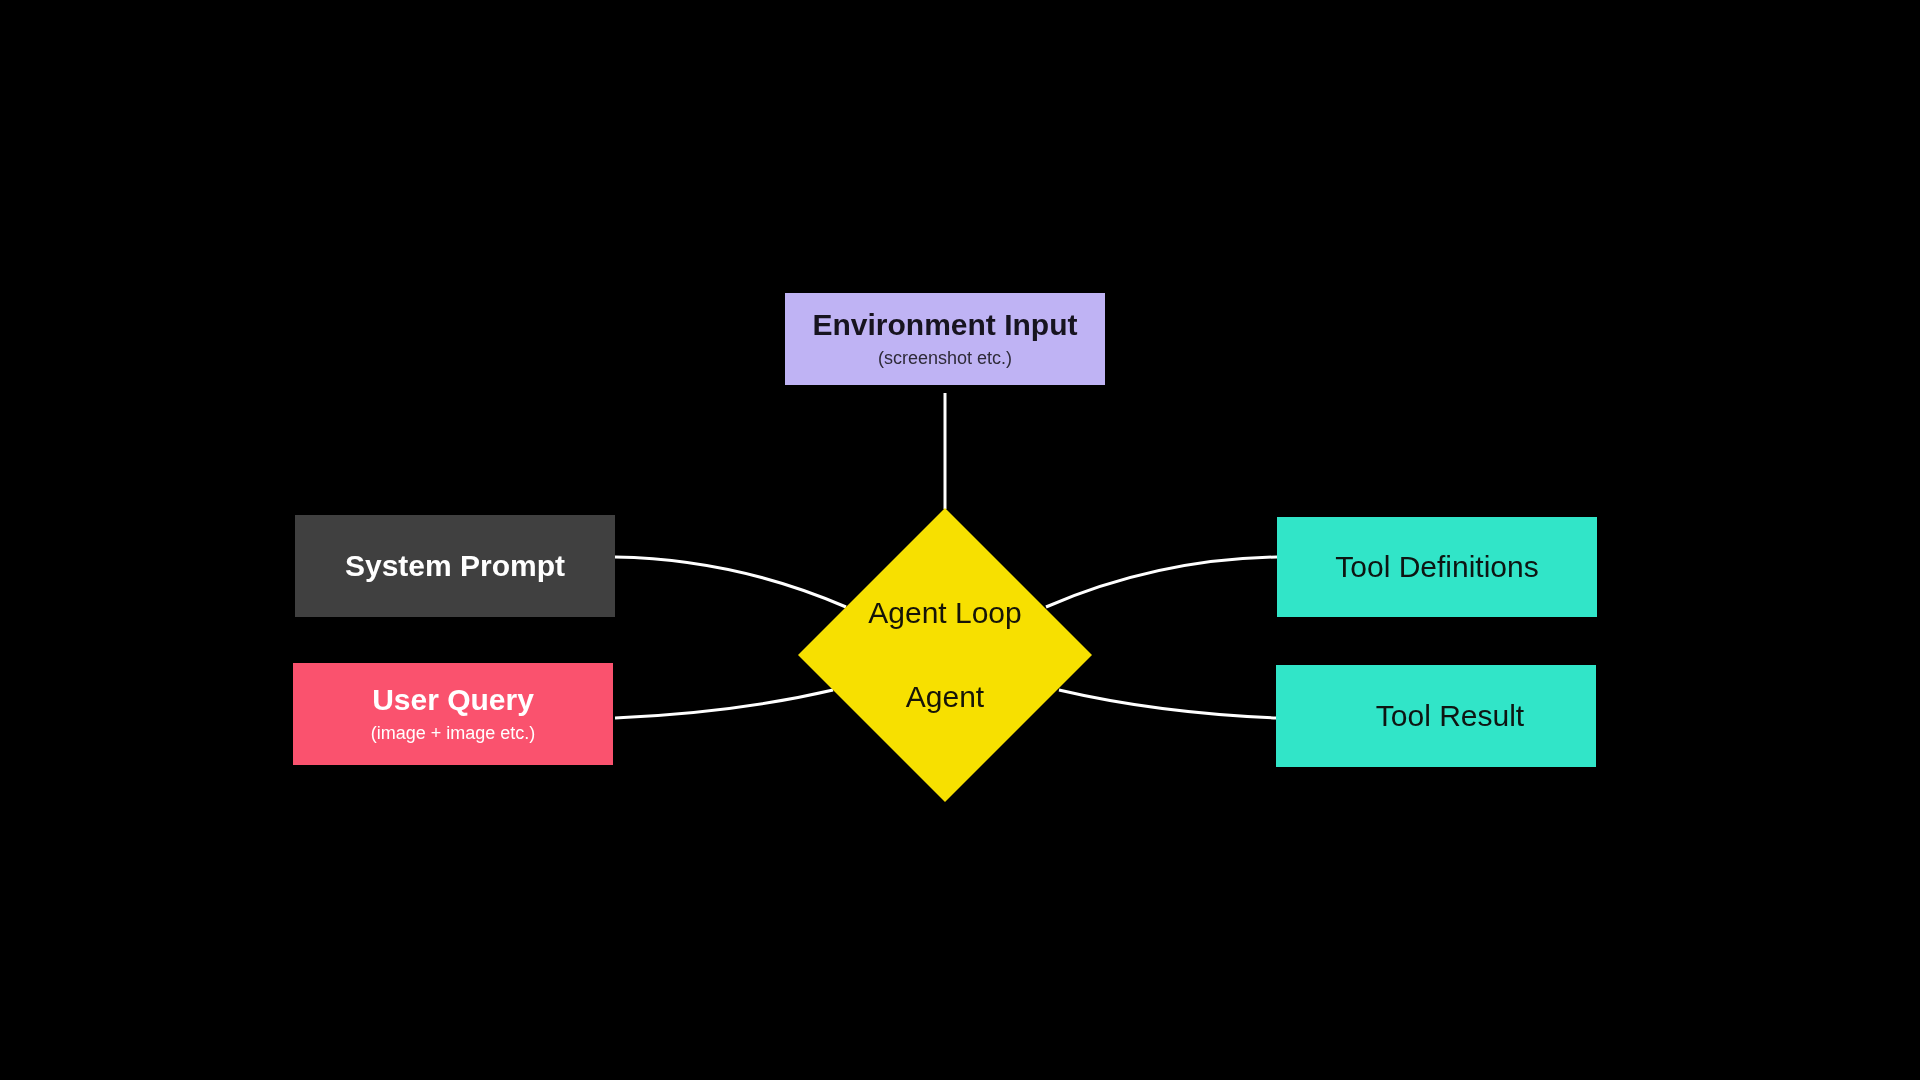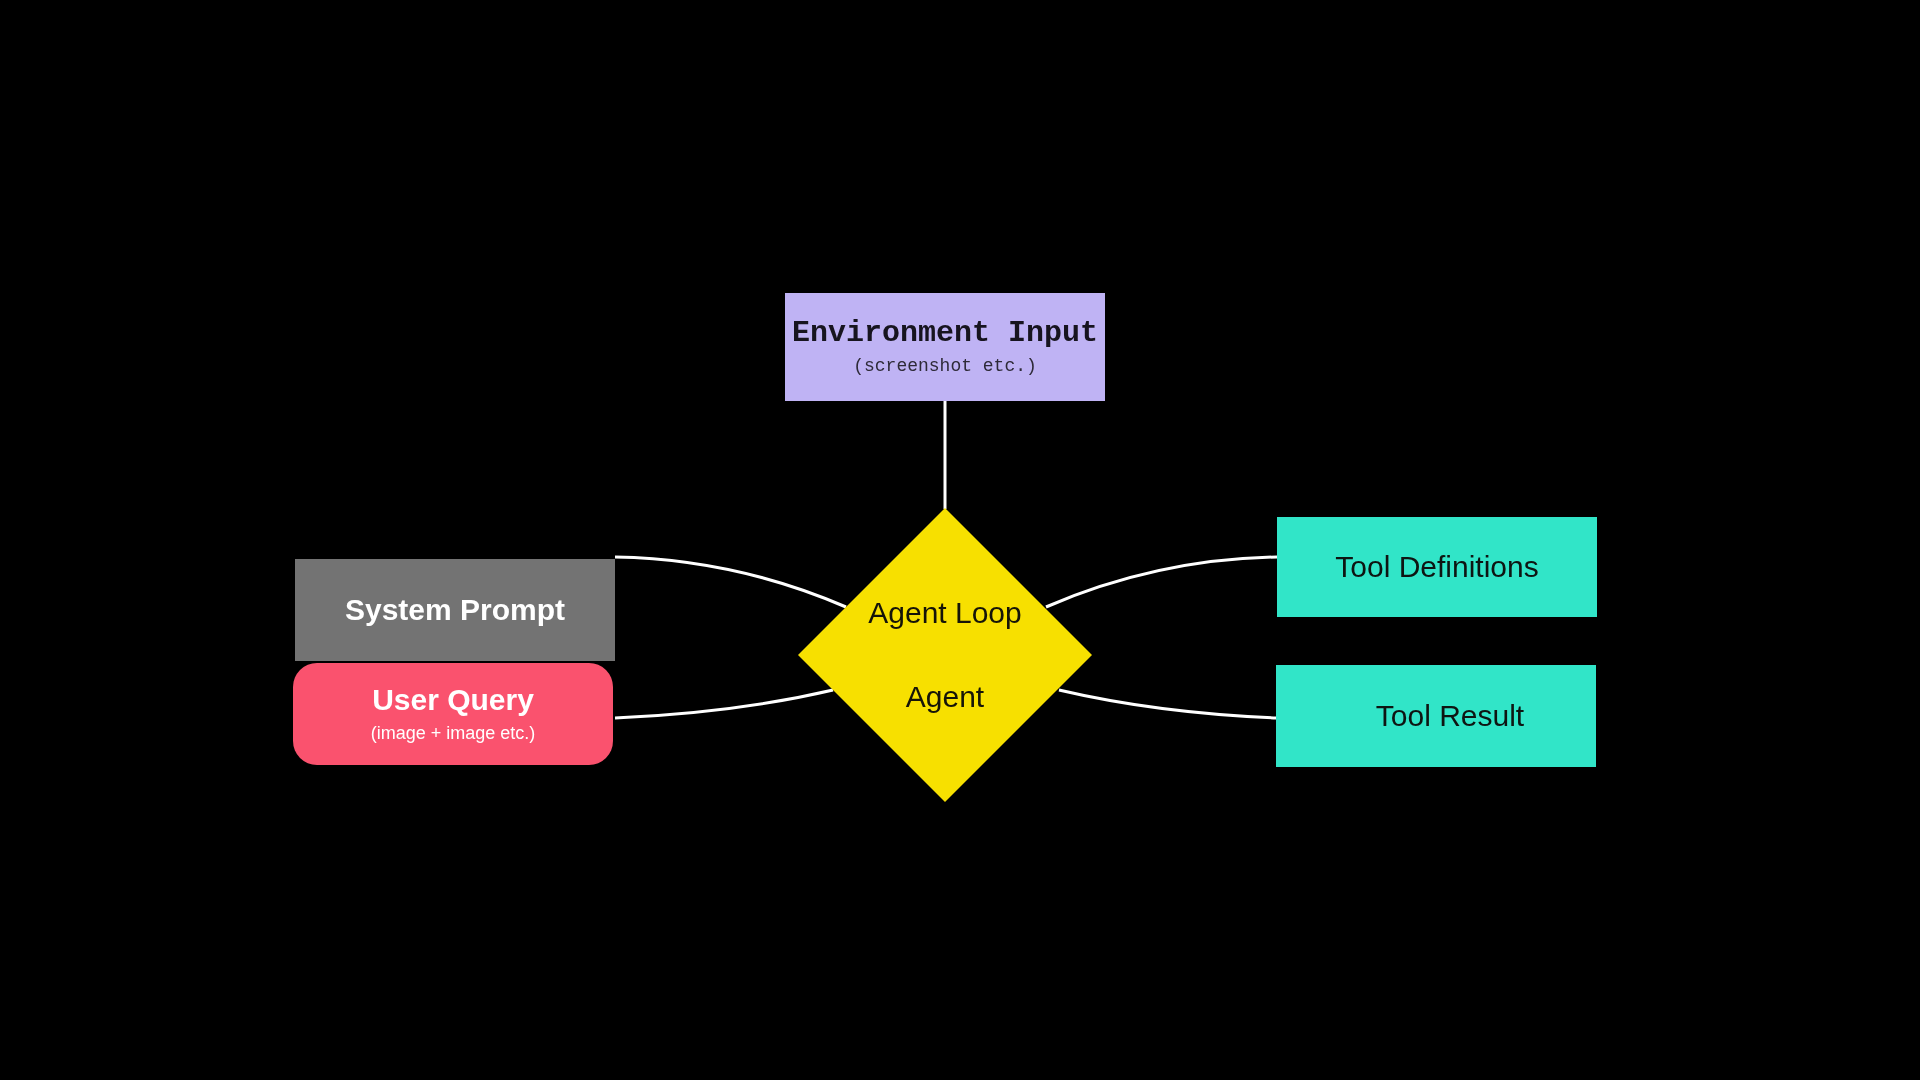--- a/index.html
+++ b/index.html
@@ -41,23 +41,22 @@
   .node .subtitle {
     font-size: 18px;
     line-height: 28px;
     font-weight: 400;
     color: #2E2A38;
     white-space: nowrap;
   }
   
   .node-environment {
     left: 785px; top: 293px;
-    width: 320px; height: 108px;
+    width: 320px; height: 92px;
     background: #BFB3F4;
-    font-family: Liberation Mono, monospace;
   }
   
   .node-system-prompt {
     left: 295px; top: 515px;
     width: 320px; height: 102px;
     background: #FA526E;
   }
   .node-user-query {
     left: 293px; top: 663px;
     width: 320px; height: 102px;
@@ -106,25 +105,25 @@
     <path d="M1046,607 Q1157,559 1277,557" fill="none" stroke-width="3" stroke="#FFFFFF"></path>
     <path d="M1059,690 Q1157,713 1277,718" fill="none" stroke-width="3" stroke="#FFFFFF"></path>
     <polygon points="945,508 1092,655 945,802 798,655" fill="#F7E000"></polygon>
   </svg>
 
   <div class="node node-environment" style="background-color: rgb(191, 179, 244);">
     <div class="title">Environment Input</div>
     <div class="subtitle">(screenshot etc.)</div>
   </div>
 
-  <div class="node node-system-prompt" style="background-color: #737373; margin-top: 44px;">
+  <div class="node node-system-prompt" style="background-color: #404040;">
     <div class="title">System Prompt</div>
   </div>
 
-  <div class="node node-user-query" style="background-color: rgb(250, 82, 110); border-radius: 24px;">
+  <div class="node node-user-query" style="background-color: rgb(250, 82, 110);">
     <div class="title">User Query</div>
     <div class="subtitle">(image + image etc.)</div>
   </div>
 
   <div class="node node-agent-loop">
     <div class="title-line">Agent Loop</div>
     <div class="title-line">Agent</div>
   </div>
 
   <div class="node node-tool-definitions" style="background-color: rgb(49, 229, 200);">

